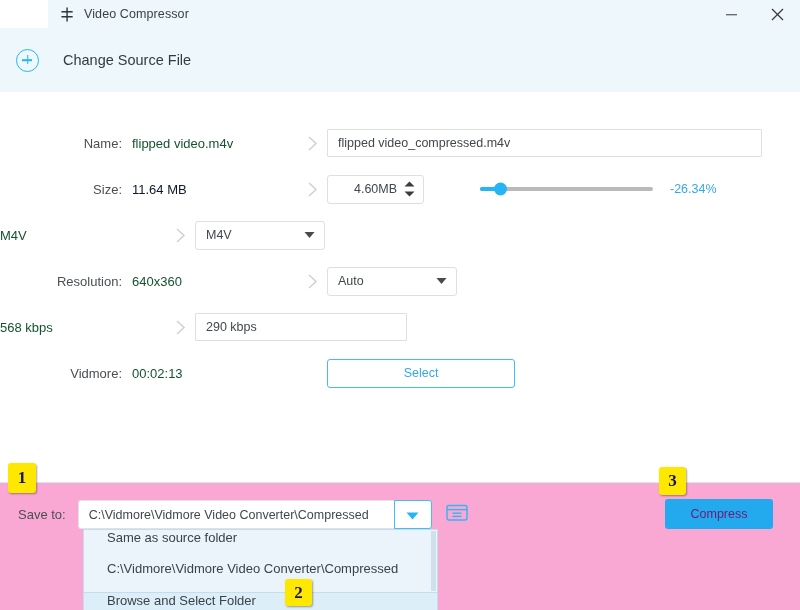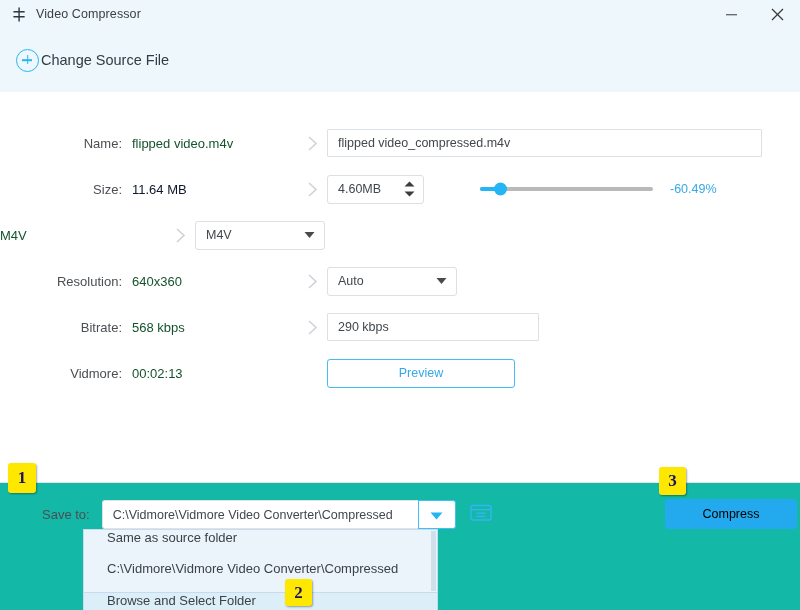--- a/index.html
+++ b/index.html
@@ -17,20 +17,21 @@
   }
 
   
   .titlebar {
     height: 28px;
     background: #eef8fc;
     display: flex;
     align-items: center;
     padding: 0 0 0 10px;
     position: relative;
+    margin-left: 48px;
   }
   .title-icon {
     width: 18px; height: 18px;
     display: flex; align-items: center; justify-content: center;
     margin-right: 8px;
   }
   .title-text {
     font-size: 12.5px;
     color: #3c4043;
     letter-spacing: .1px;
@@ -51,21 +52,21 @@
   .header-band {
     height: 64px;
     background: #eef8fc;
     display: flex;
     align-items: center;
     padding-left: 16px;
   }
   .change-src {
     display: flex;
     align-items: center;
-    gap: 2px;
+    gap: 24px;
     cursor: pointer;
   }
   .plus-icon {
     width: 23px; height: 23px;
     border-radius: 50%;
     border: 1.6px solid #25b5f5;
     position: relative;
     flex: none;
   }
   .plus-icon::before, .plus-icon::after {
@@ -137,20 +138,21 @@
     width: 97px;
     height: 29px;
     border: 1px solid #dcdfe3;
     border-radius: 3px;
     display: flex;
     align-items: center;
     position: relative;
     padding: 0 10px;
     font-size: 12.5px;
     color: #41474d;
+    justify-content: center;
   }
   .spin-btns {
     position: absolute;
     right: 8px; top: 0; height: 100%;
     display: flex; flex-direction: column;
     justify-content: center;
     gap: 4px;
   }
   .spin-btns svg { display: block; }
 
@@ -221,23 +223,22 @@
 
   
   .divider {
     height: 1px;
     background: #d8e7f0;
     width: 100%;
   }
   .bottom {
     position: relative;
     height: 127px;
-    background: #14b8a6;
+    background: #f9a8d4;
     padding-top: 17px;
-    padding-left: 24px;
   }
   .saveto-row {
     display: flex;
     align-items: center;
     padding-left: 18px;
     position: relative;
   }
   .saveto-label {
     font-size: 13px;
     color: #4a4f54;
@@ -265,24 +266,24 @@
   }
   .folder-btn {
     margin-left: 13px;
     width: 24px; height: 20px;
     display: flex; align-items: center; justify-content: center;
     cursor: pointer;
   }
   .compress-btn {
     position: absolute;
     left: 665px; top: 499px;
-    width: 132px; height: 30px;
+    width: 108px; height: 30px;
     background: #22a9ee;
     border-radius: 3px;
-    color: #000000;
+    color: #701a75;
     font-size: 12.5px;
     display: flex; align-items: center; justify-content: center;
     cursor: pointer;
   }
 
   
   .dropdown {
     position: absolute;
     left: 83px;
     top: 529px;
@@ -396,21 +397,21 @@
         <svg width="11" height="6" viewBox="0 0 11 6">
             <polygon points="5.5,5.5 0.5,0.5 10.5,0.5" fill="#3c3c3c"></polygon>
           </svg>
       </span>
     </div>
     <div class="slider-area">
       <div class="track">
         <div class="track-fill" style="width: 12%;"></div>
         <div class="thumb" style="left: 12%;"></div>
       </div>
-      <span class="pct">-60.49%</span>
+      <span class="pct">-26.34%</span>
     </div>
   </div>
 
   <div class="row">
     <div class="row-value">M4V</div>
     <div class="chev">
       <svg width="13" height="17" viewBox="0 0 13 17">
           <polyline points="3,2 10,8.5 3,15" fill="none" stroke="#cdd3d8" stroke-width="1.6"></polyline>
         </svg>
     </div>
@@ -436,38 +437,37 @@
       <span>Auto</span>
       <span class="caret">
         <svg width="11" height="7" viewBox="0 0 11 7">
             <polygon points="0.5,0.5 10.5,0.5 5.5,6.5" fill="#4a4a4a"></polygon>
           </svg>
       </span>
     </div>
   </div>
 
   <div class="row">
-    <div class="row-label">Bitrate:</div>
     <div class="row-value">568 kbps</div>
     <div class="chev">
       <svg width="13" height="17" viewBox="0 0 13 17">
           <polyline points="3,2 10,8.5 3,15" fill="none" stroke="#cdd3d8" stroke-width="1.6"></polyline>
         </svg>
     </div>
     <div class="ctl inp inp-bitrate">
       <span>290 kbps</span>
     </div>
   </div>
 
   <div class="row">
     <div class="row-label">Vidmore:</div>
     <div class="row-value">00:02:13</div>
     <div class="chev"></div>
     <div class="preview-btn">
-      <span>Preview</span>
+      <span>Select</span>
     </div>
   </div>
 </div>
 
 <div class="divider"></div>
 
 <div class="bottom">
   <div class="saveto-row">
     <span class="saveto-label">Save to:</span>
     <div class="path-box">

